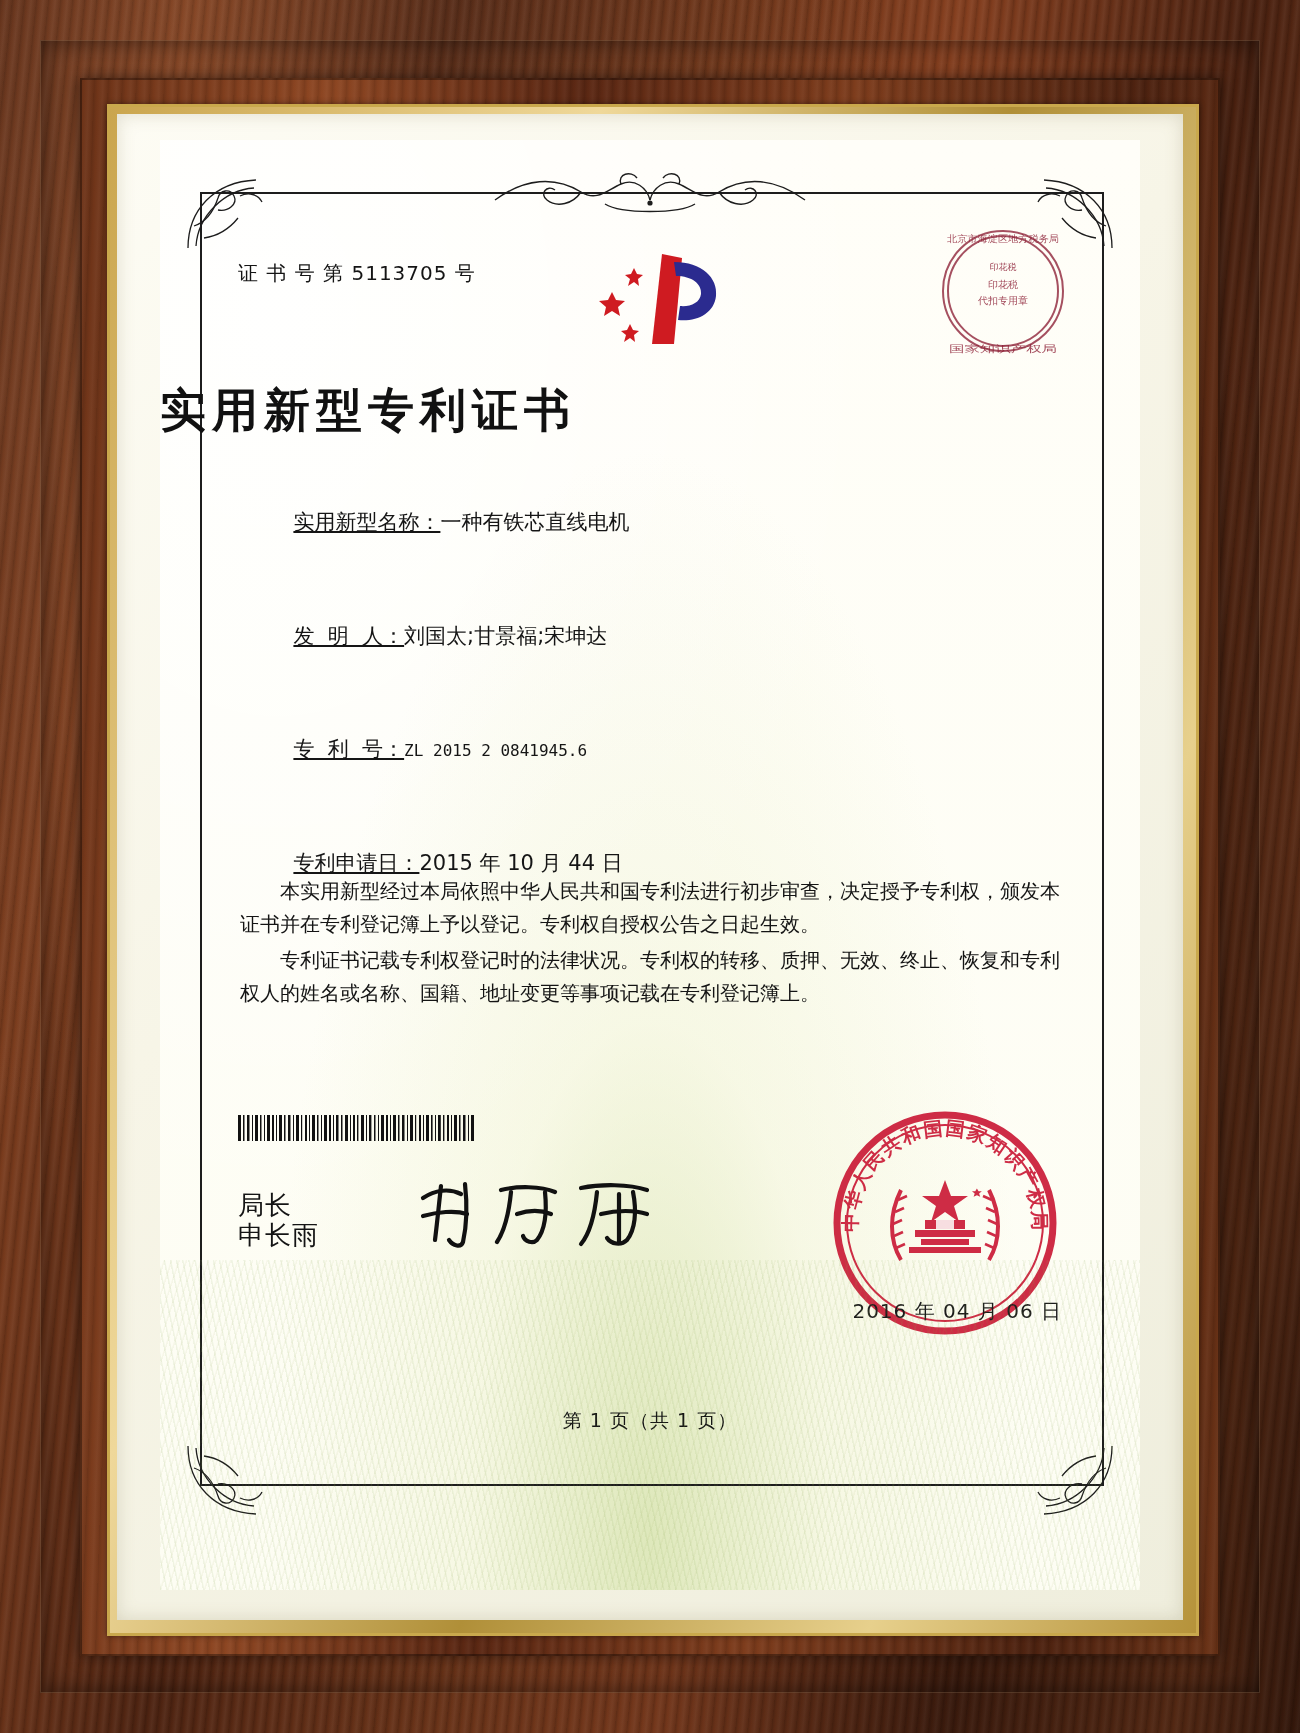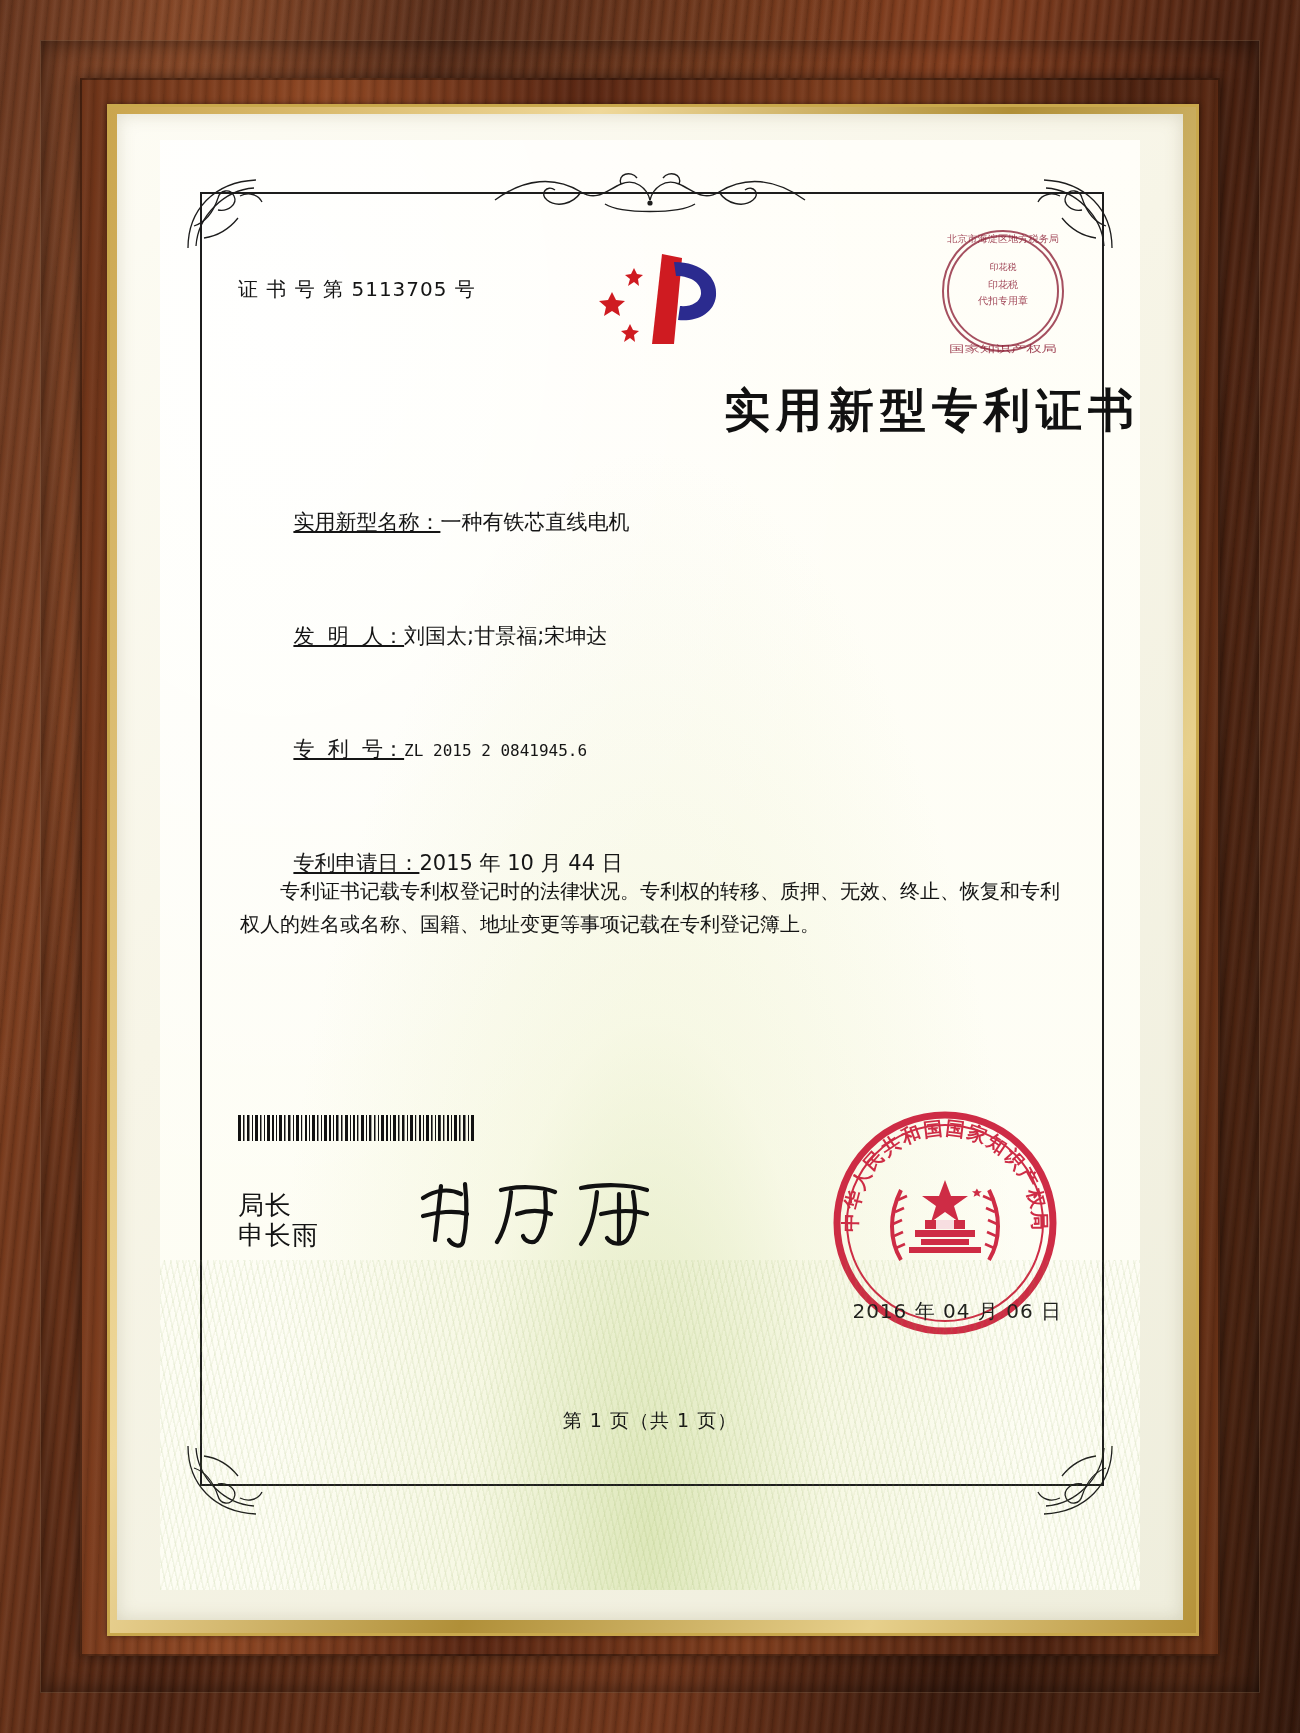--- a/index.html
+++ b/index.html
@@ -71,33 +71,33 @@
   .c-tl{left:24px;top:36px;}
   .c-tr{right:24px;top:36px;transform:scaleX(-1);}
   .c-bl{left:24px;bottom:72px;transform:scaleY(-1);}
   .c-br{right:24px;bottom:72px;transform:scale(-1,-1);}
   .topflourish{position:absolute;left:50%;top:30px;transform:translateX(-50%);width:330px;height:48px;}
 
   
   .content{position:absolute;left:0;top:0;width:980px;height:1450px;}
 
   .cert-no{
-    position:absolute;left:78px;top:136px;
+    position:absolute;left:78px;top:120px;
     font-family:"DejaVu Sans","Liberation Sans",sans-serif;
     font-size:20px;color:#141414;letter-spacing:1px;
   }
 
   .logo{position:absolute;left:430px;top:108px;width:150px;height:105px;}
 
   .stamp-tax{
     position:absolute;right:72px;top:86px;width:130px;height:130px;
   }
 
   .title{
-    position:absolute;left:0;top:240px;width:980px;text-align:right;
+    position:absolute;left:0;top:240px;width:980px;text-align:left;
     font-family:"DejaVu Sans","Liberation Sans",sans-serif;
     font-size:46px;font-weight:bold;color:#111;letter-spacing:6px;
   }
 
   .fields{position:absolute;left:80px;top:345px;width:820px;}
   .field{
     font-size:21px;color:#151515;margin-bottom:38px;line-height:1.2;
     white-space:pre;
   }
   .field .lbl{letter-spacing:0px;text-decoration:underline;}
@@ -241,20 +241,21 @@
       </div>
       <div class="field">
         <span class="lbl">专  利  号：</span><span class="val mono">ZL 2015 2 0841945.6</span>
       </div>
       <div class="field">
         <span class="lbl">专利申请日：</span><span class="val">2015 年 10 月 44 日</span>
       </div>
     </div>
 
     <div class="body-text">
+      <p>本实用新型经过本局依照中华人民共和国专利法进行初步审查，决定授予专利权，颁发本证书并在专利登记簿上予以登记。专利权自授权公告之日起生效。</p>
       <p>专利证书记载专利权登记时的法律状况。专利权的转移、质押、无效、终止、恢复和专利权人的姓名或名称、国籍、地址变更等事项记载在专利登记簿上。</p>
     </div>
 
     <svg class="barcode" viewBox="0 0 280 26" preserveAspectRatio="none">
       <g fill="#111">
         <rect x="0" y="0" width="3" height="26"></rect>
           <rect x="5" y="0" width="1.5" height="26"></rect>
         <rect x="9" y="0" width="2.5" height="26"></rect>
           <rect x="14" y="0" width="1" height="26"></rect>
         <rect x="17" y="0" width="3" height="26"></rect>

